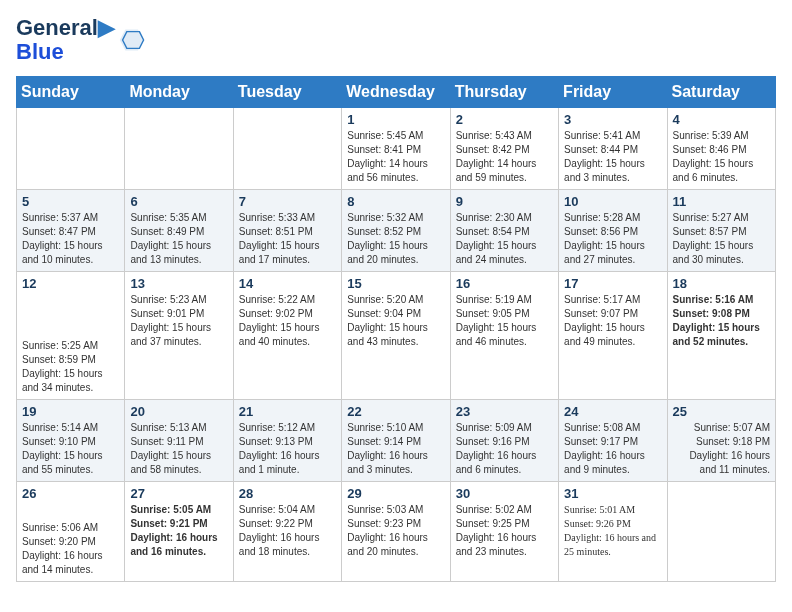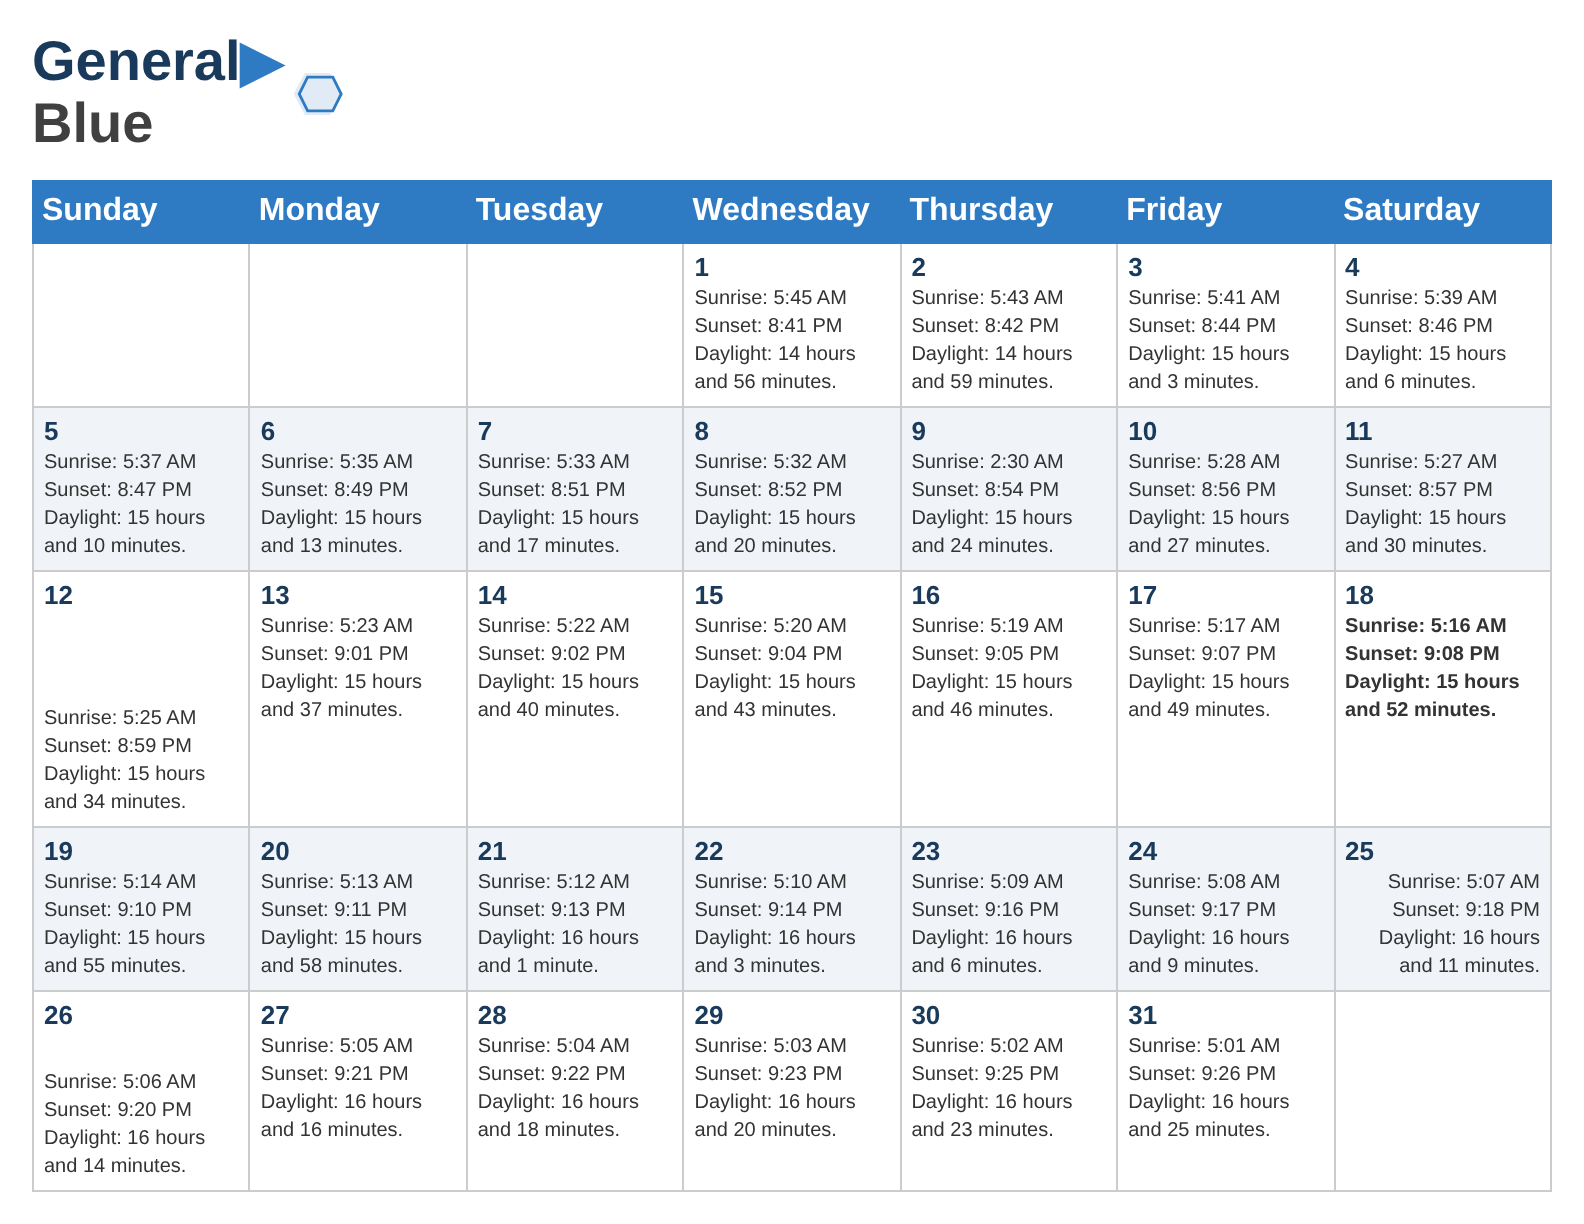--- a/index.html
+++ b/index.html
@@ -79,23 +79,23 @@
       background-color: #f9f9f9;
     }
   </style>
 </head>
 <body>
 
 <div class="header">
   <div class="logo">
     <div>
       <div style="display:flex;align-items:center;">
-        <div style="font-size:28px;font-weight:bold;color:#1a3a5c;line-height:1.1;">
+        <div style="font-size:22px;font-weight:bold;color:#1a3a5c;line-height:1.1;">
           General<span style="color:#2e7bc4;">▶</span><br>
-          <span style="color:#404040;">Blue</span>
+          <span style="color:#1d4ed8;">Blue</span>
         </div>
         <svg class="logo-icon" viewBox="0 0 40 40">
           <polygon points="30,5 38,20 30,35 12,35 4,20 12,5" fill="#2e7bc4" opacity="0.15"></polygon>
           <polygon points="32,8 38,20 32,32 14,32 8,20 14,8" fill="none" stroke="#2e7bc4" stroke-width="2"></polygon>
         </svg>
       </div>
     </div>
   </div>
   <div class="title-block">
     <div class="month-title"></div>
@@ -279,21 +279,21 @@
       </tr>
       <tr>
         <td>
           <div class="day-number">26</div>
           <div class="day-info" style="white-space: pre-line; margin-top: 20px;">Sunrise: 5:06 AM
 Sunset: 9:20 PM
 Daylight: 16 hours and 14 minutes.</div>
         </td>
         <td>
           <div class="day-number">27</div>
-          <div class="day-info" style="white-space: pre-line;">Sunrise: 5:05 AM
+          <div class="day-info" style="white-space: pre-line; font-weight: bold;">Sunrise: 5:05 AM
 Sunset: 9:21 PM
 Daylight: 16 hours and 16 minutes.</div>
         </td>
         <td>
           <div class="day-number">28</div>
           <div class="day-info" style="white-space: pre-line;">Sunrise: 5:04 AM
 Sunset: 9:22 PM
 Daylight: 16 hours and 18 minutes.</div>
         </td>
         <td>
@@ -303,20 +303,20 @@
 Daylight: 16 hours and 20 minutes.</div>
         </td>
         <td>
           <div class="day-number">30</div>
           <div class="day-info" style="white-space: pre-line;">Sunrise: 5:02 AM
 Sunset: 9:25 PM
 Daylight: 16 hours and 23 minutes.</div>
         </td>
         <td>
           <div class="day-number">31</div>
-          <div class="day-info" style="white-space: pre-line;">Sunrise: 5:01 AM
+          <div class="day-info" style="white-space: pre-line; font-family: Liberation Serif, serif;">Sunrise: 5:01 AM
 Sunset: 9:26 PM
 Daylight: 16 hours and 25 minutes.</div>
         </td>
         <td class="empty-cell"></td>
       </tr>
     </tbody>
 </table>
 
 </body></html>

